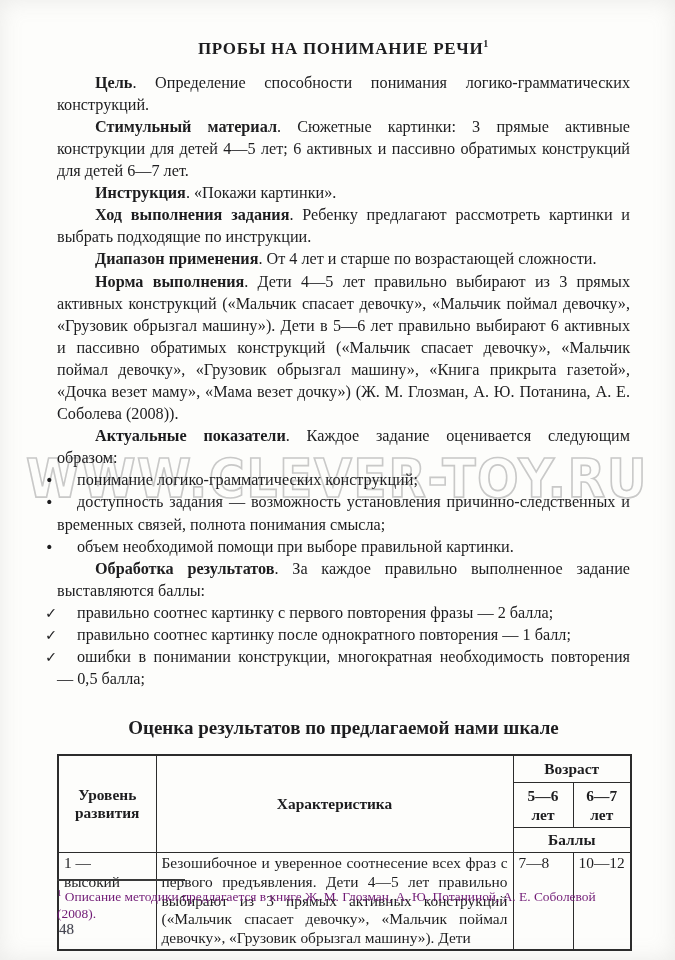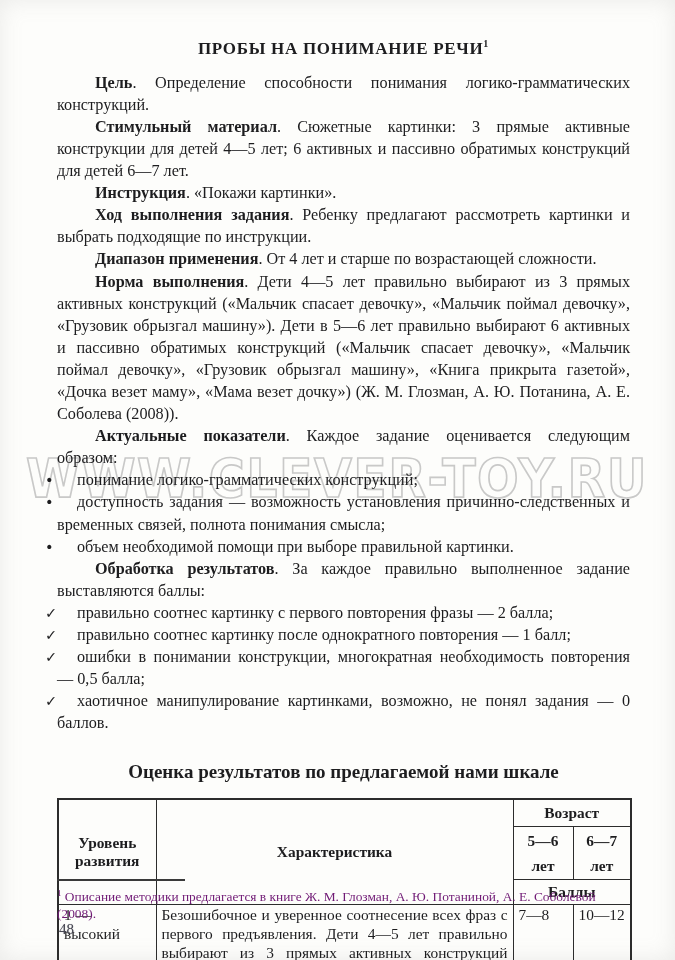--- a/index.html
+++ b/index.html
@@ -35,21 +35,21 @@
   .caption {
     margin-top:27px; text-align:center; font-weight:bold; font-size:19px;
   }
   table.results {
     margin-top:15px; width:573px; border-collapse:collapse; table-layout:fixed;
     font-size:15.4px; line-height:18.7px; border:2px solid #2c2c2c;
   }
   table.results td { border:1.2px solid #2c2c2c; padding:1px 5px; }
   td.hdr { font-weight:bold; text-align:center; vertical-align:middle;margin-left:48px; }
   tr.r-age td { height:24px; }
-  tr.r-ages td { height:42px; line-height:25px; }
+  tr.r-ages td { height:42px; line-height:19px; }
   tr.r-scores td { height:22px; }
   tr.r-data td { vertical-align:top; height:92px; }
   td.char-cell { text-align:justify; }
   .footnote { position:absolute; left:57px; top:879px; width:573px; z-index:2; }
   .fn-rule { width:128px; border-top:2px solid #3a3a3a; margin:0 0 4px 0; }
   .fn-text { font-size:13.4px; line-height:17px; color:#701a75; }
   .fn-text sup { font-size:9px; }
   .page-number {
     position:absolute; left:59px; top:921px; z-index:2;
     font-size:15px; color:#474752; text-shadow:0 0 1px rgba(120,120,130,0.6);
@@ -84,21 +84,20 @@
 
       <p class="hang"><span class="marker">•</span><span>понимание логико-грамматических конструкций;</span></p>
       <p class="hang"><span class="marker">•</span><span>доступность задания — возможность установления причинно-следственных и временных связей, полнота понимания смысла;</span></p>
       <p class="hang"><span class="marker">•</span><span>объем необходимой помощи при выборе правильной картинки.</span></p>
 
       <p class="indent"><b class="lead">Обработка результатов</b><span>. За каждое правильно выполненное задание выставляются баллы:</span></p>
 
       <p class="hang"><span class="marker">✓</span><span>правильно соотнес картинку с первого повторения фразы — 2 балла;</span></p>
       <p class="hang"><span class="marker">✓</span><span>правильно соотнес картинку после однократного повторения — 1 балл;</span></p>
       <p class="hang"><span class="marker">✓</span><span>ошибки в понимании конструкции, многократная необходимость повторения — 0,5 балла;</span></p>
-      <p class="hang"><span class="marker">✓</span><span>хаотичное манипулирование картинками, возможно, не понял задания — 0 баллов.</span></p>
 
     </div>
 
     <div class="caption">Оценка результатов по предлагаемой нами шкале</div>
 
     <table class="results">
       <colgroup>
         <col style="width:98px">
           <col style="width:357px">
           <col style="width:60px">

